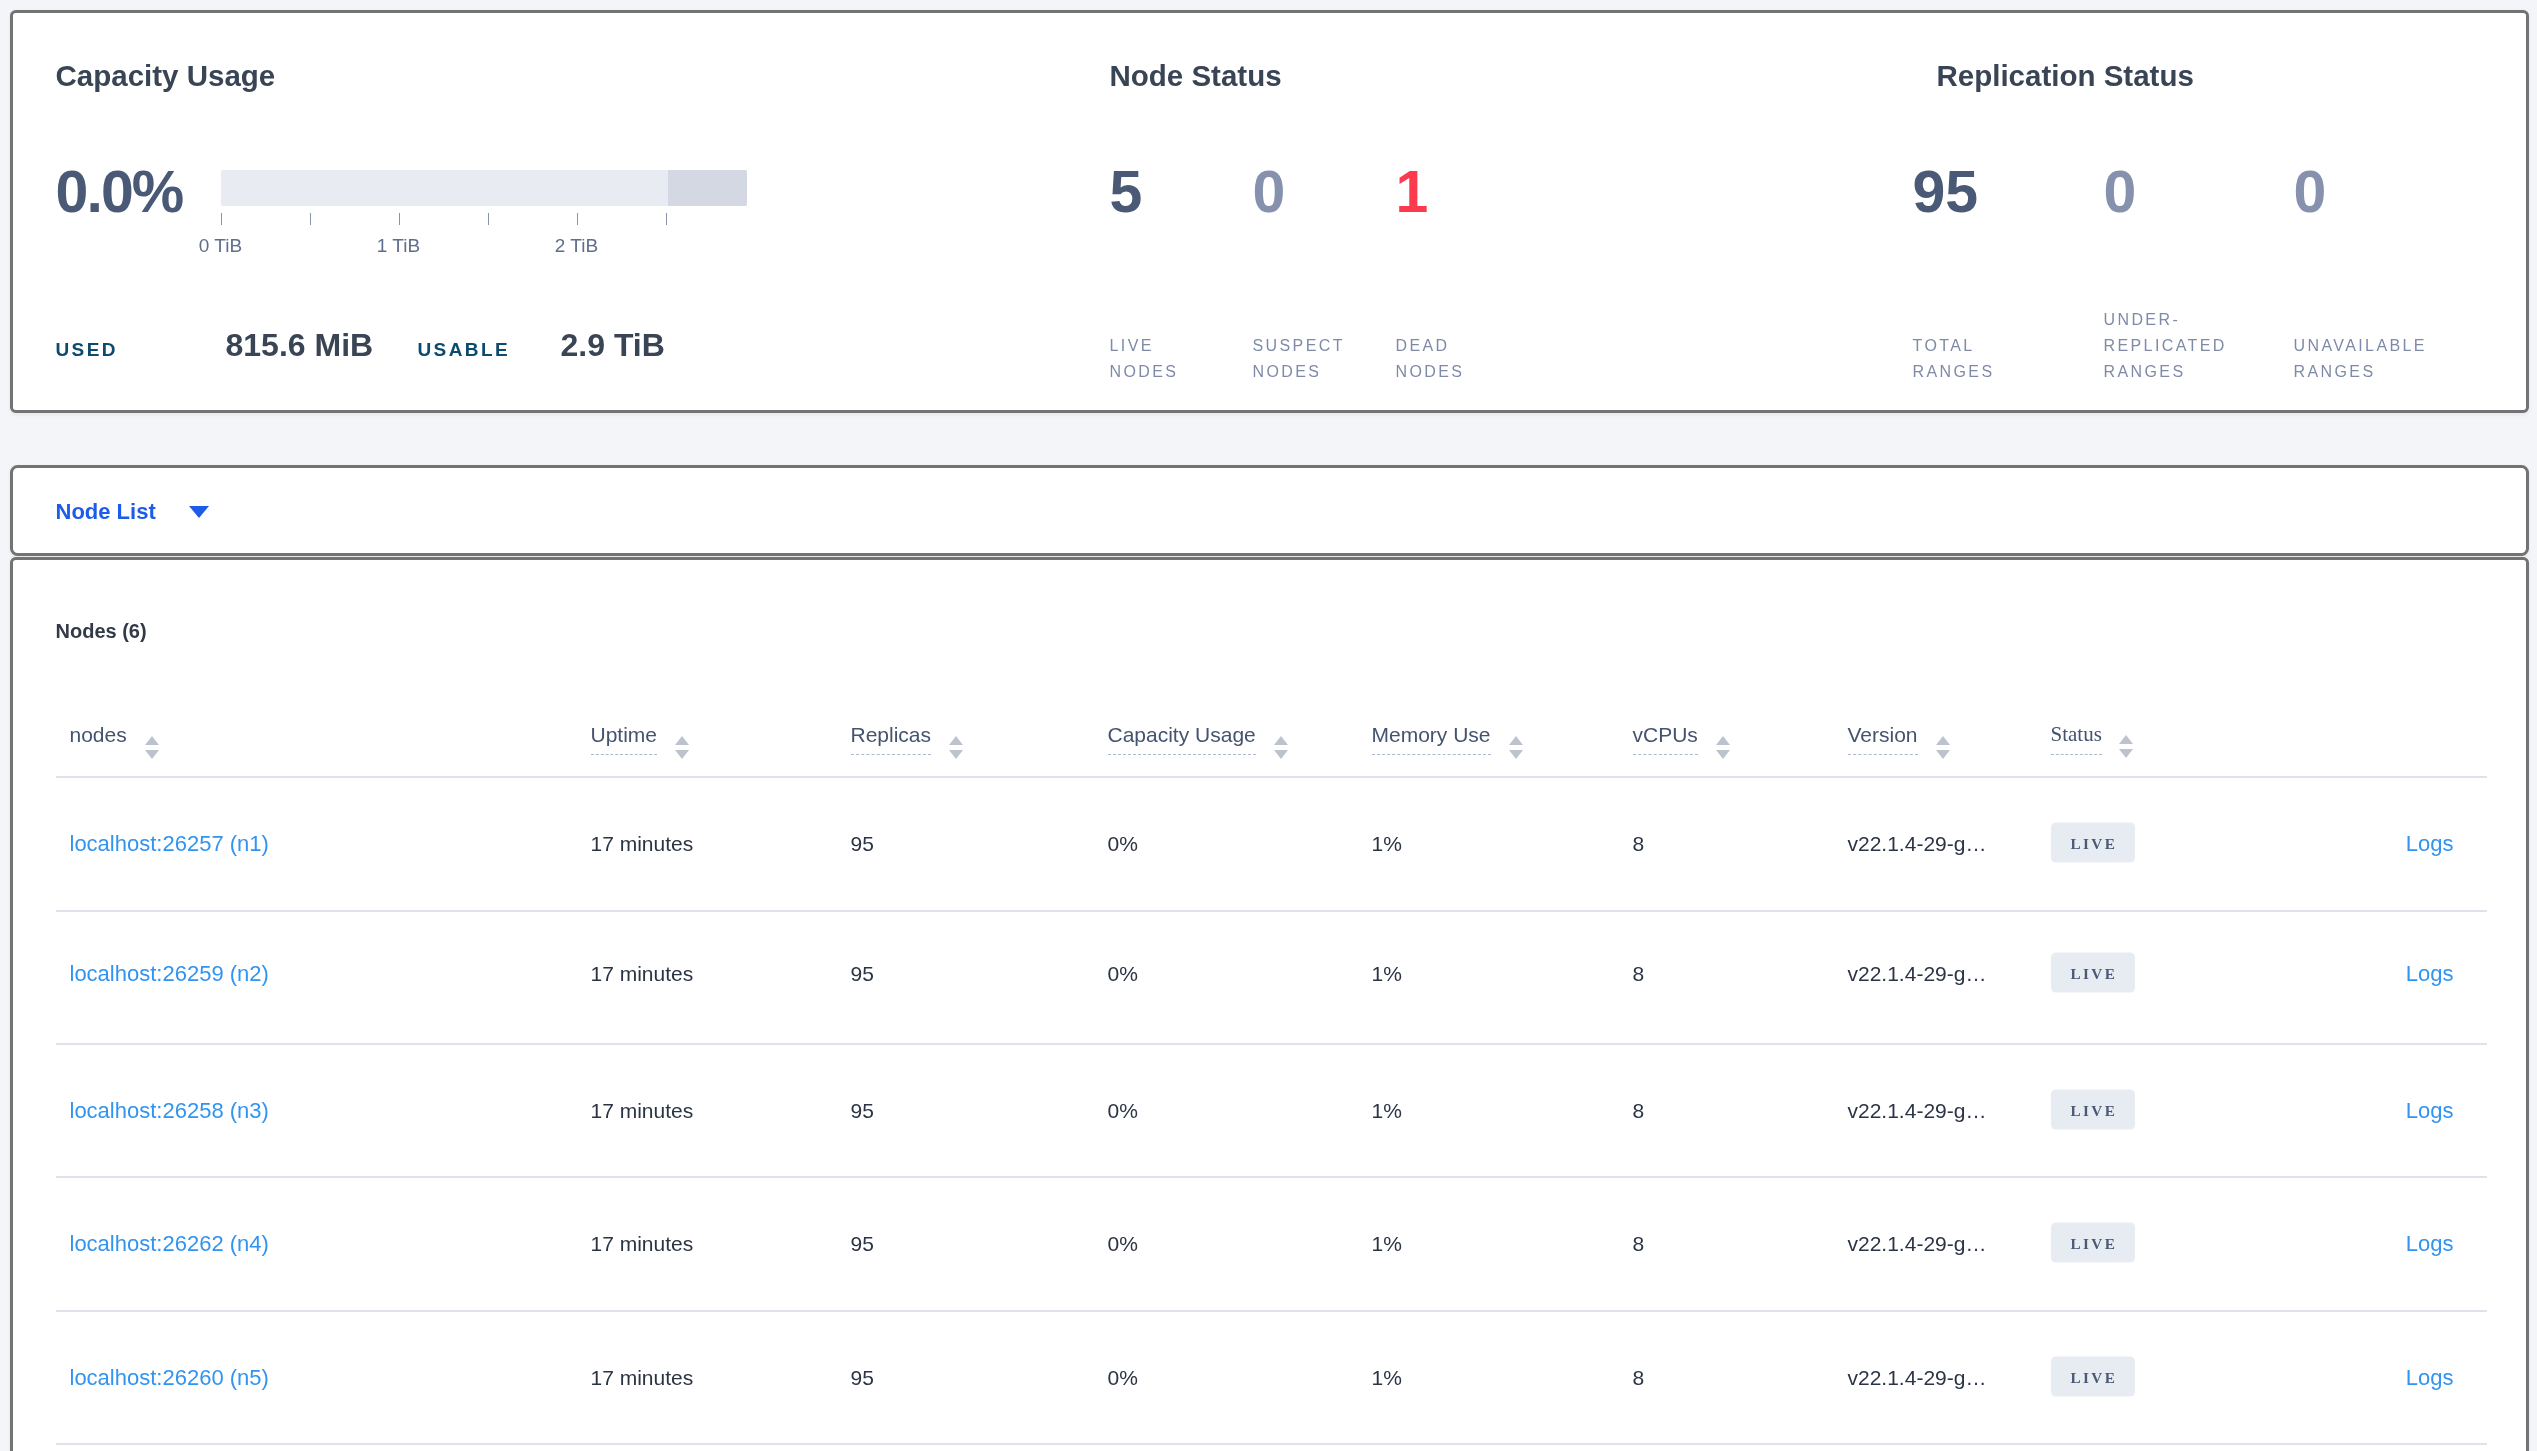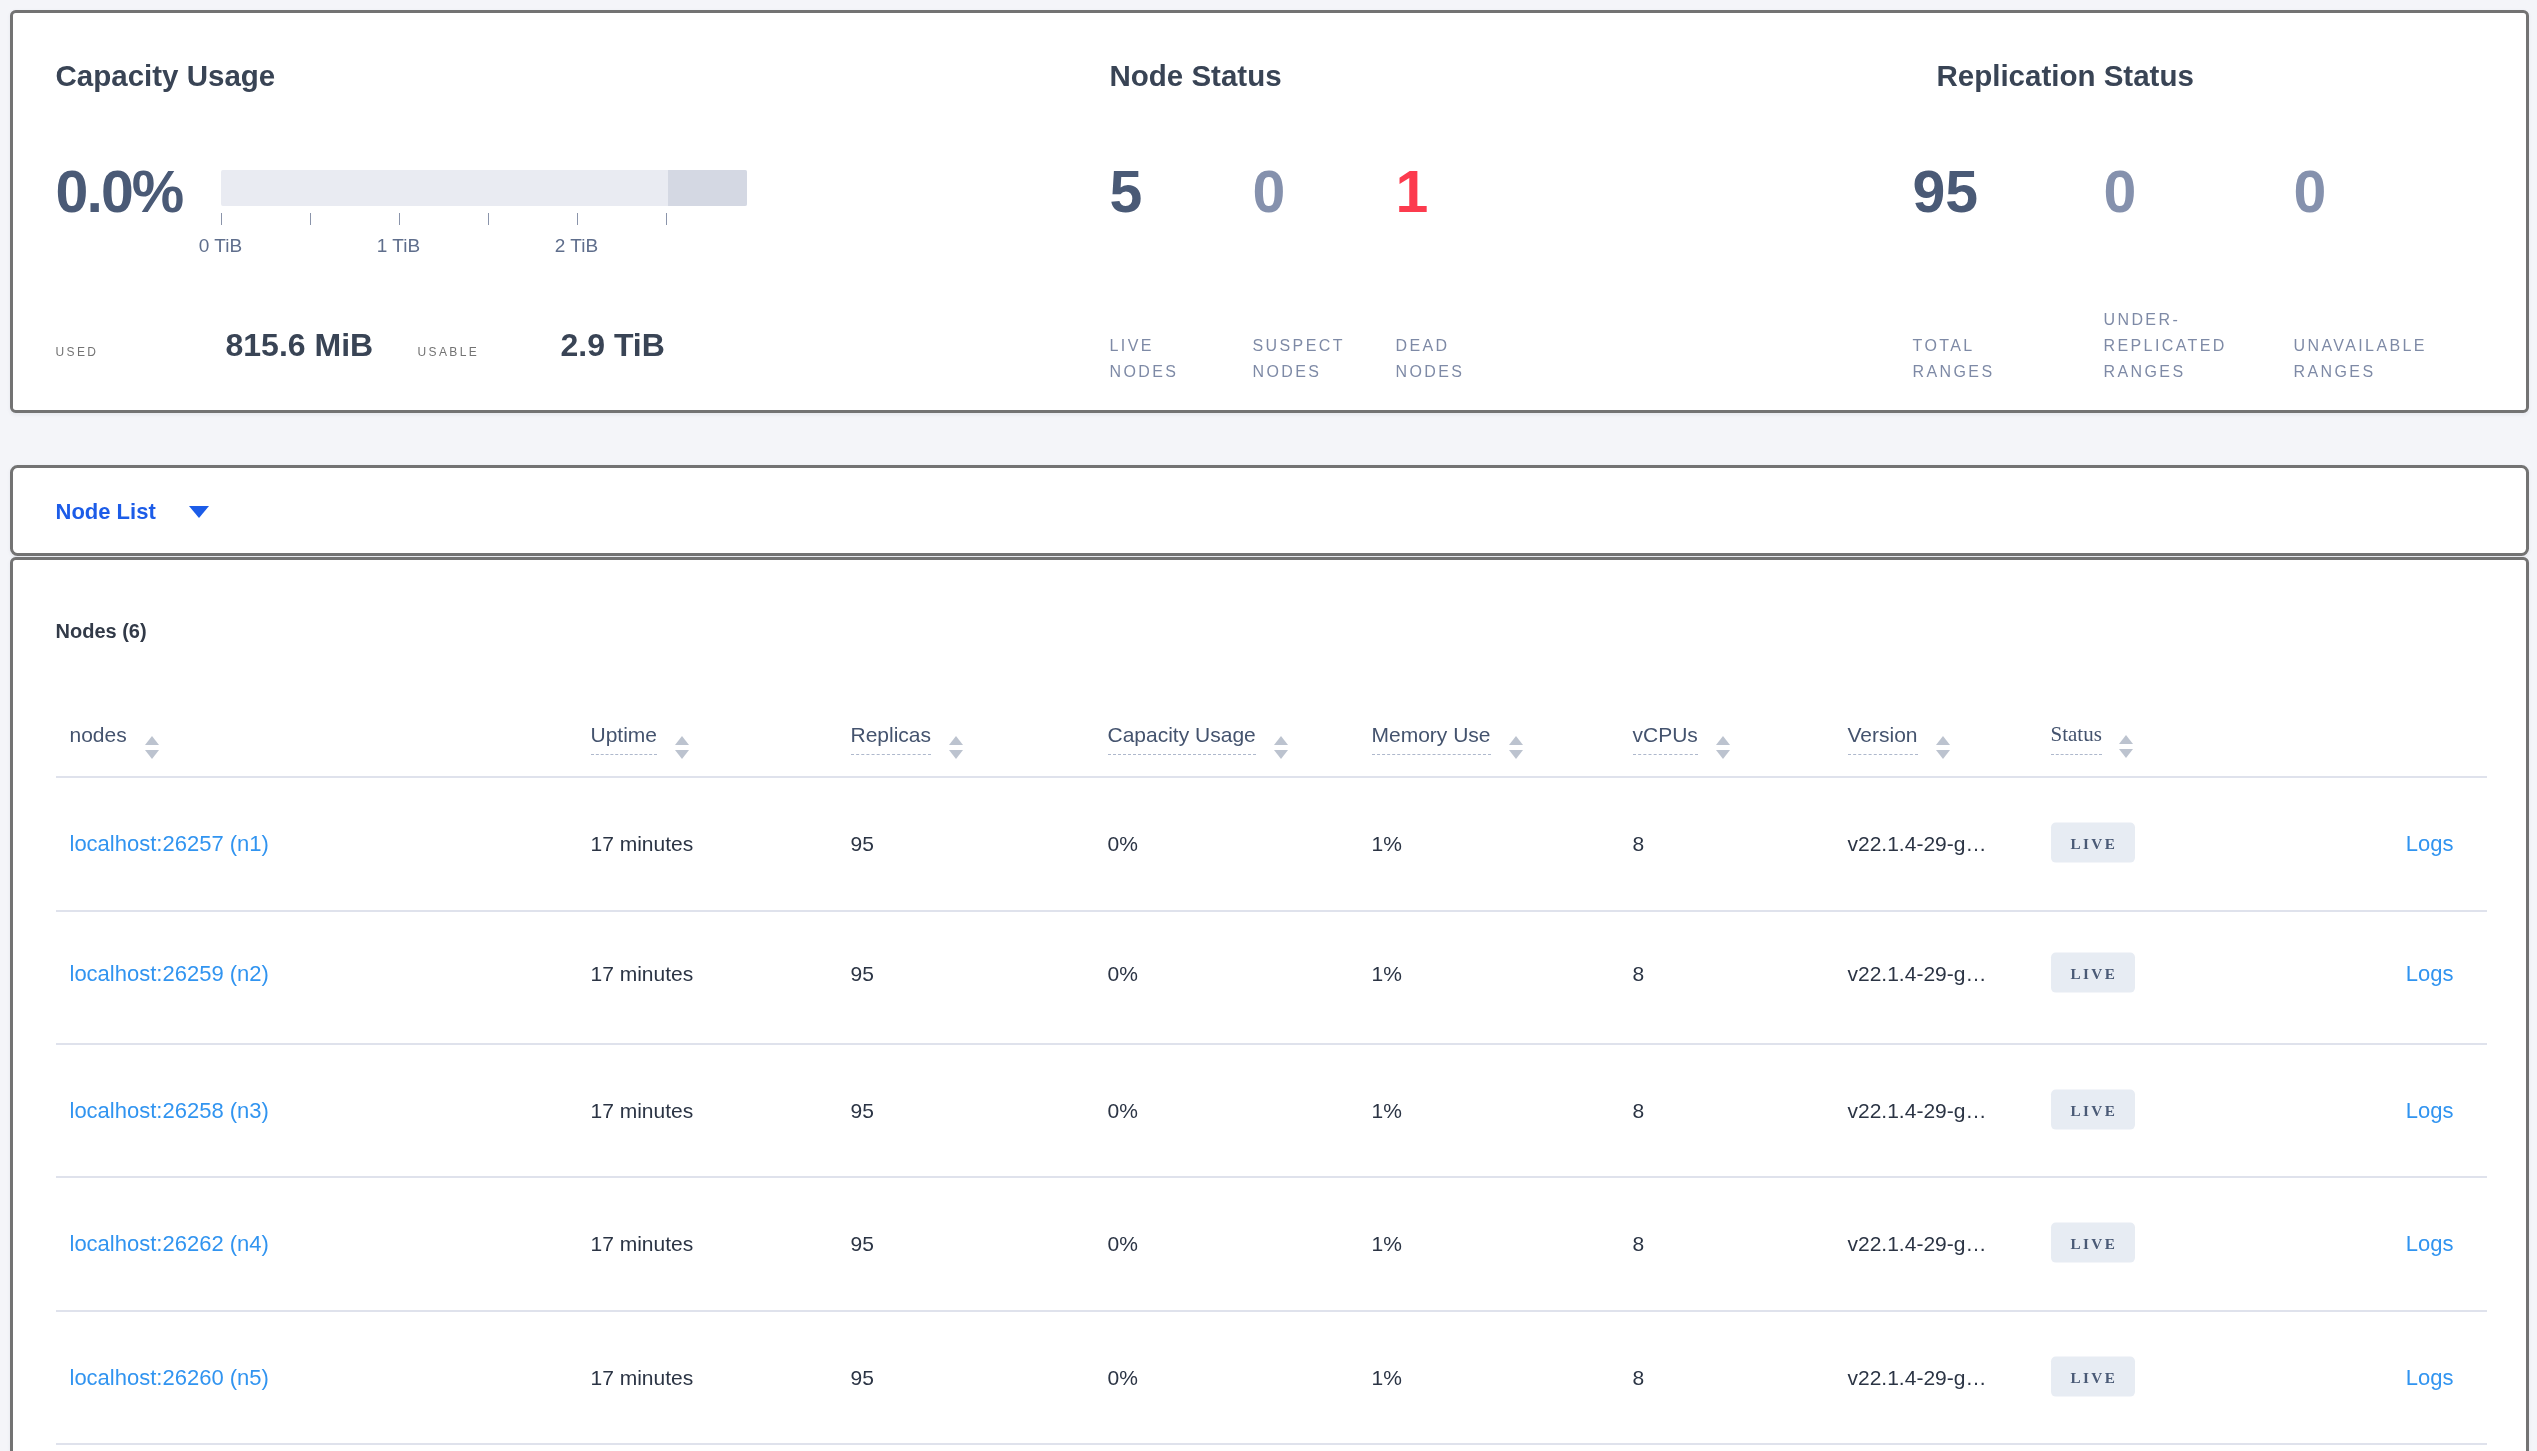--- a/index.html
+++ b/index.html
@@ -56,21 +56,21 @@
   .tick-label {
     position:absolute; top:219px; width:114px;
     text-align:center;
     font-size:19px; color:#5f6e8c; line-height:27px;
   }
   .cap-stats {
     position:absolute; left:43px; top:314px;
     display:flex; align-items:baseline; height:57px;
   }
   .mini-label {
-    font-size:12px; letter-spacing:2.4px; color:#737373; font-weight:400;
+    font-size:19px; letter-spacing:2.4px; color:#0c4a6e; font-weight:700;
   }
   .cap-stats .w1 { width:170px; }
   .cap-stats .w2 { width:192px; }
   .cap-stats .w3 { width:143px; }
   .cap-value { font-size:32px; font-weight:700; color:#394455; }
 
   .stat-col {
     position:absolute; top:145px; height:227px;
     display:flex; flex-direction:column; justify-content:space-between;
   }

